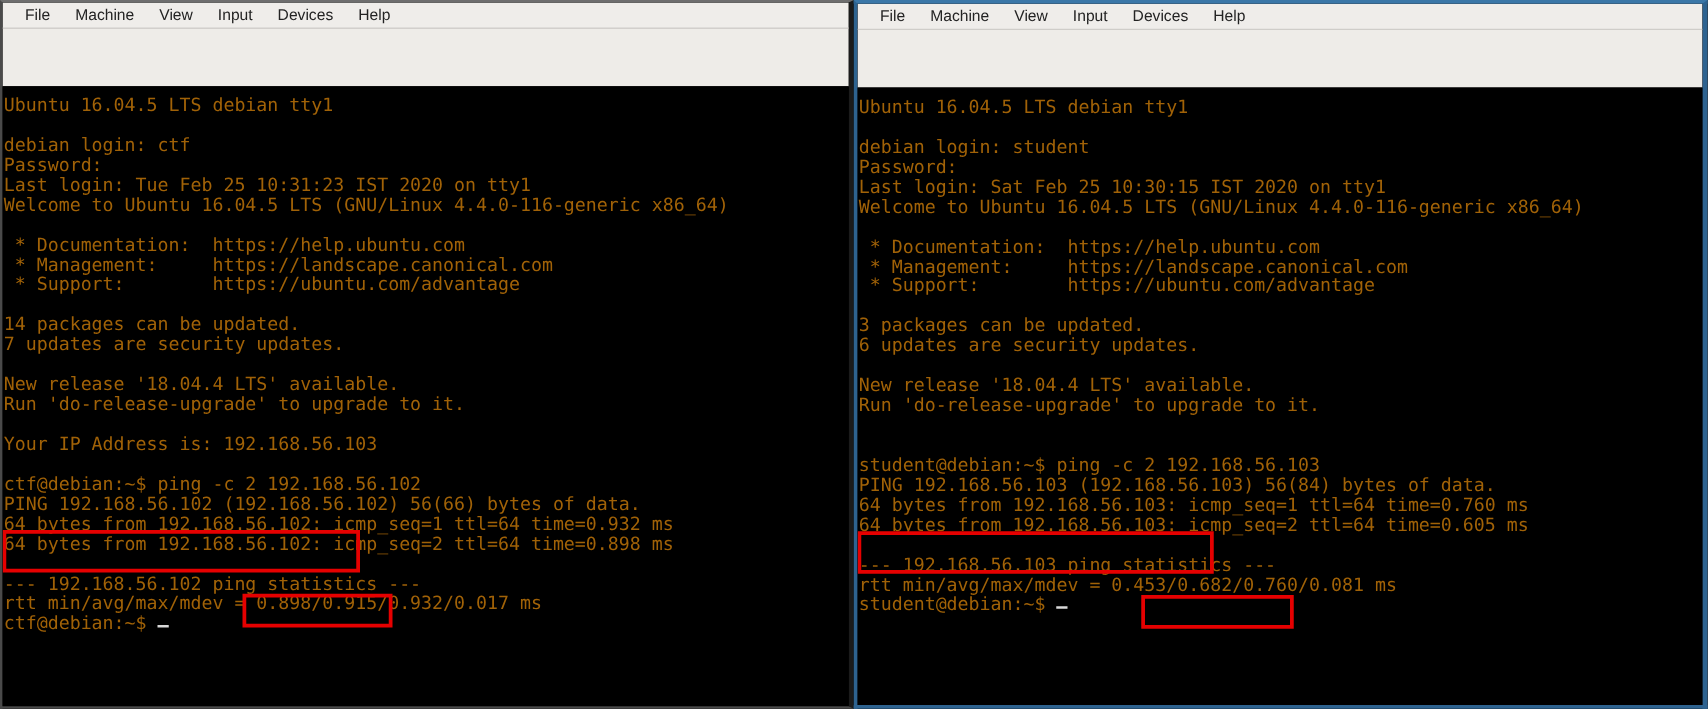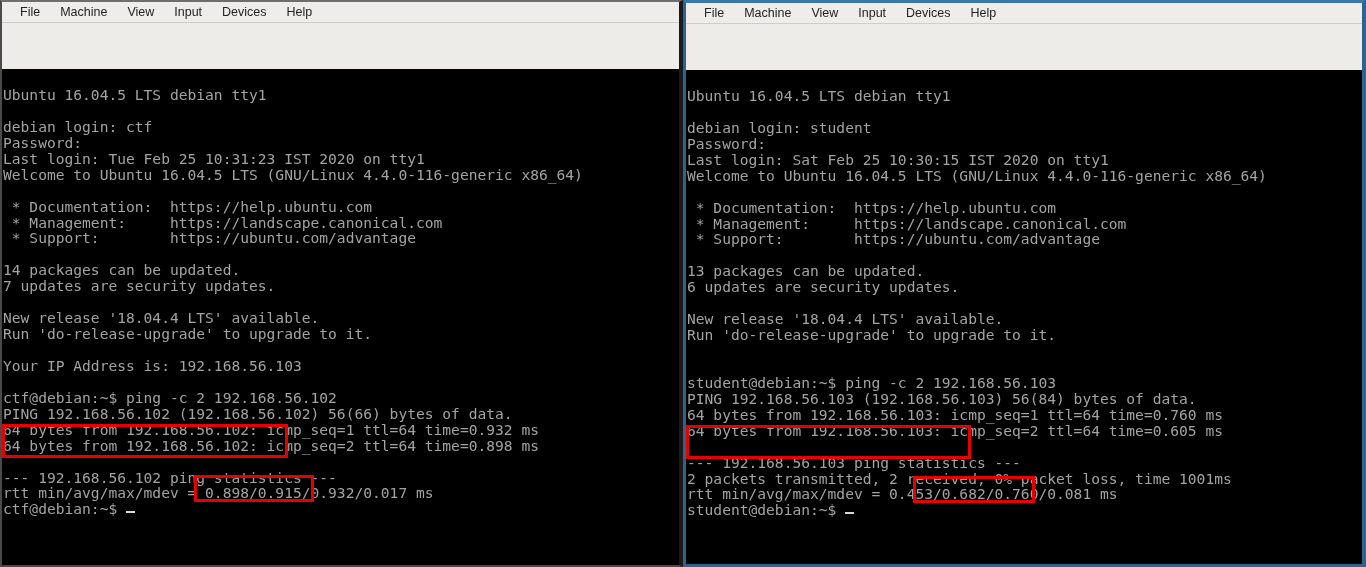--- a/index.html
+++ b/index.html
@@ -68,26 +68,26 @@
   .toolbar-strip {
     height: 46px;
     background: #eeece8;
     box-sizing: border-box;
   }
 
   
   .terminal {
     position: relative;
     background: #000000;
-    color: #a3a3a3;
+    color: #a16207;
     font-family: "DejaVu Sans Mono", monospace;
     font-size: 14.6px;
     line-height: 15.95px;
     letter-spacing: 0px;
-    padding-top: 18px;
+    padding-top: 8px;
     height: calc(567px - 21px - 46px - 4px);
     overflow: hidden;
     box-sizing: border-box;
   }
   .terminal .tline {
     white-space: pre;
     height: 15.95px;
     padding-left: 1px;
   }
   .terminal .tline.blank { color: transparent; }
@@ -184,34 +184,33 @@
           <div class="tline blank">&nbsp;</div>
           <div class="tline">debian login: student</div>
           <div class="tline">Password:</div>
           <div class="tline">Last login: Sat Feb 25 10:30:15 IST 2020 on tty1</div>
           <div class="tline">Welcome to Ubuntu 16.04.5 LTS (GNU/Linux 4.4.0-116-generic x86_64)</div>
           <div class="tline blank">&nbsp;</div>
           <div class="tline"> * Documentation:  https://help.ubuntu.com</div>
           <div class="tline"> * Management:     https://landscape.canonical.com</div>
           <div class="tline"> * Support:        https://ubuntu.com/advantage</div>
           <div class="tline blank">&nbsp;</div>
-          <div class="tline">13 packages can be updated.</div>
+          <div class="tline">3 packages can be updated.</div>
           <div class="tline">6 updates are security updates.</div>
           <div class="tline blank">&nbsp;</div>
           <div class="tline">New release '18.04.4 LTS' available.</div>
           <div class="tline">Run 'do-release-upgrade' to upgrade to it.</div>
           <div class="tline blank">&nbsp;</div>
           <div class="tline blank">&nbsp;</div>
           <div class="tline">student@debian:~$ ping -c 2 192.168.56.103</div>
           <div class="tline">PING 192.168.56.103 (192.168.56.103) 56(84) bytes of data.</div>
           <div class="tline">64 bytes from 192.168.56.103: icmp_seq=1 ttl=64 time=0.760 ms</div>
           <div class="tline">64 bytes from 192.168.56.103: icmp_seq=2 ttl=64 time=0.605 ms</div>
           <div class="tline blank">&nbsp;</div>
           <div class="tline">--- 192.168.56.103 ping statistics ---</div>
-          <div class="tline">2 packets transmitted, 2 received, 0% packet loss, time 1001ms</div>
           <div class="tline">rtt min/avg/max/mdev = 0.453/0.682/0.760/0.081 ms</div>
           <div class="tline">student@debian:~$ <span class="cursor-block"></span></div>
         </div>
       <div class="hl-overlay">
           <div class="hl-box" style="left: 0px; top: 355px; width: 285px; height: 34px;"></div>
           <div class="hl-box" style="left: 227px; top: 406px; width: 122px; height: 27px;"></div>
         </div>
     </div>
 
   </div>

